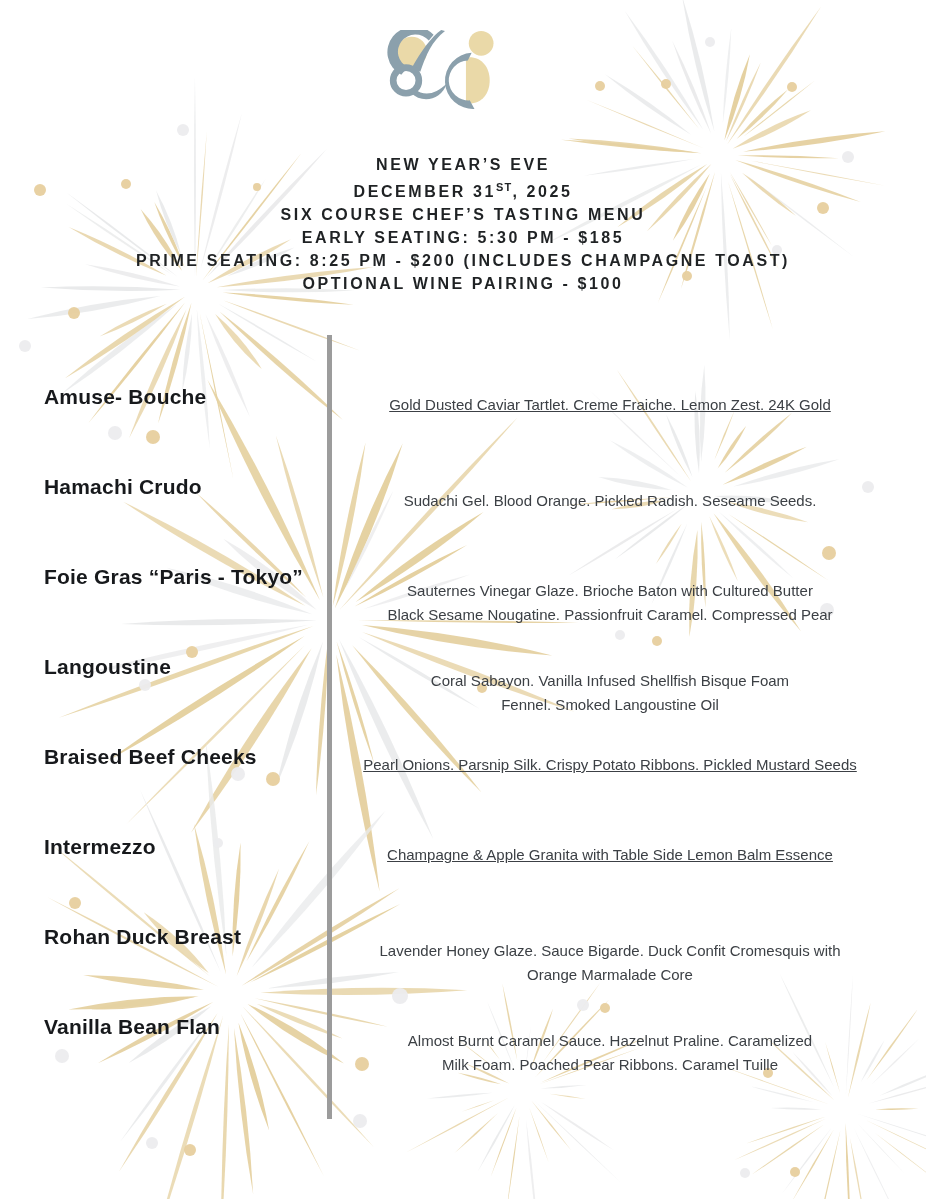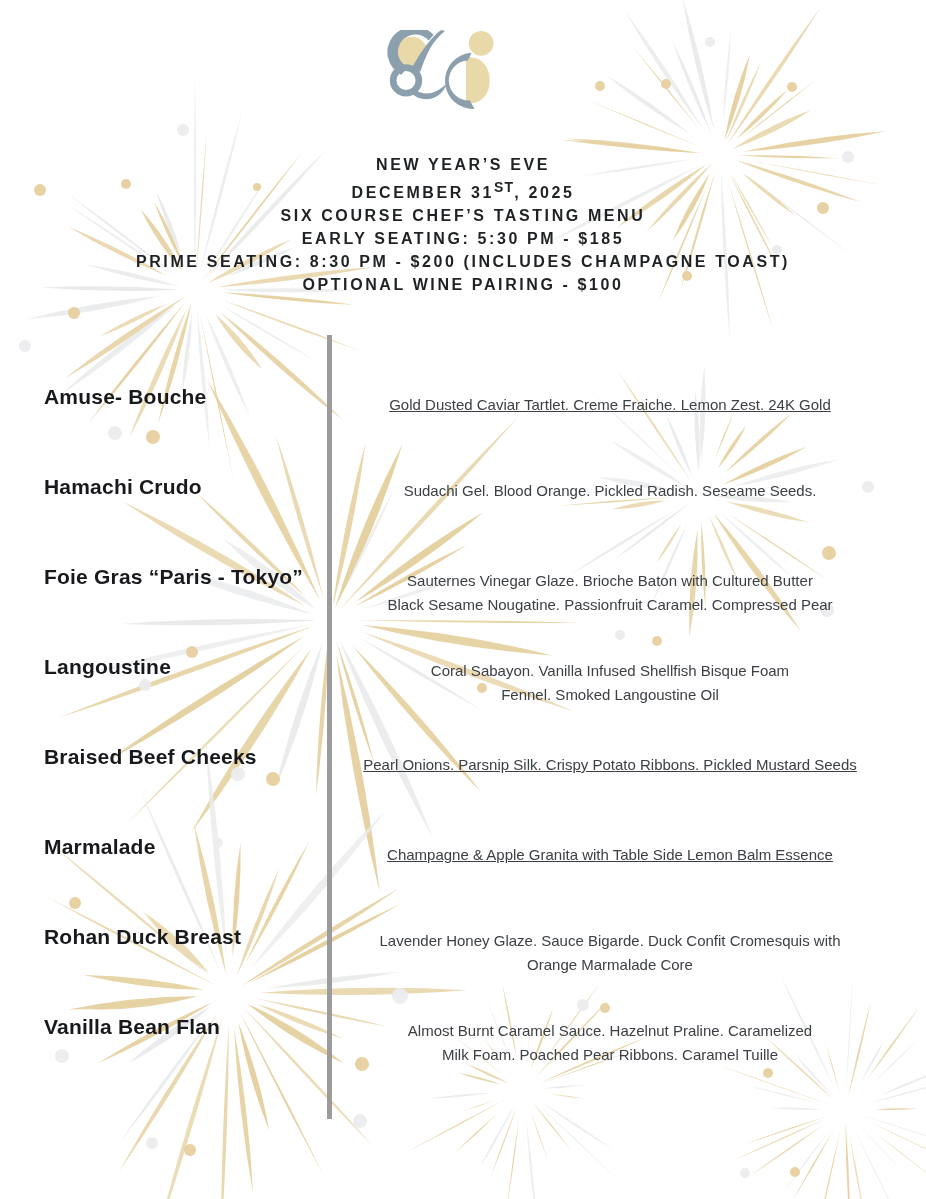--- a/index.html
+++ b/index.html
@@ -9,33 +9,33 @@
     font-family:"Liberation Sans",sans-serif;
   }
   #bg-decor{position:absolute;left:0;top:0;z-index:0;}
   .logo{position:absolute;top:30px;left:50%;transform:translateX(-50%);margin-left:-18px;z-index:3;}
   .menu-header{
     position:absolute;top:153px;left:0;width:100%;text-align:center;z-index:3;
     color:var(--header-text,#1f2224);font-weight:bold;font-size:16px;
     letter-spacing:2.6px;line-height:23px;
   }
   .menu-header .hline{white-space:nowrap;}
-  .menu-header sup{font-size:14px;letter-spacing:1.2px;vertical-align:6px;}
+  .menu-header sup{font-size:11px;letter-spacing:1.2px;vertical-align:6px;}
   .divider{
     position:absolute;left:327px;top:335px;width:5px;height:784px;z-index:2;
     background:var(--divider,#9c9c9c);
   }
   .row{position:absolute;left:0;width:100%;z-index:3;}
   .course-name{
     position:absolute;left:44px;top:0;white-space:nowrap;
     font-size:21px;font-weight:bold;letter-spacing:.2px;
     color:var(--name-text,#17191c);
   }
   .course-desc{
-    position:absolute;left:350px;top:4px;width:520px;text-align:center;
+    position:absolute;left:350px;top:14px;width:520px;text-align:center;
     font-size:15px;line-height:24px;color:var(--desc-text,#3c4045);
   }
   .course-desc.single{top:8px;text-decoration:underline;}
 </style>
 </head>
 <body>
 
 <div class="page" style="--bg: #ffffff; --header-text: #1f2224; --name-text: #17191c; --desc-text: #3c4045; --divider: #9c9c9c;">
 
   <svg id="bg-decor" width="926" height="1199" viewBox="0 0 926 1199">
@@ -297,21 +297,21 @@
       <path class="lg-cream" d="M88,29 L88,77 C104,79 113,67 113,53 C113,39 104,27 88,29 Z" fill="#ead9a8"></path>
       <path class="lg-slate" d="M94,24 A29,29 0 1 0 97,83 L92,74 A20.5,20.5 0 1 1 90,32 Z" fill="#8ba0ac"></path>
     </svg>
   </div>
 
   <header class="menu-header">
     <div class="hline">NEW YEAR’S EVE</div>
     <div class="hline"><span>DECEMBER 31</span><sup>ST</sup><span>, 2025</span></div>
     <div class="hline">SIX COURSE CHEF’S TASTING MENU</div>
     <div class="hline">EARLY SEATING: 5:30 PM - $185</div>
-    <div class="hline">PRIME SEATING: 8:30 PM - $200 (INCLUDES CHAMPAGNE TOAST)</div>
+    <div class="hline">PRIME SEATING: 8:25 PM - $200 (INCLUDES CHAMPAGNE TOAST)</div>
     <div class="hline">OPTIONAL WINE PAIRING - $100</div>
   </header>
 
   <div class="divider"></div>
 
   <div id="courses">
     <div class="row" style="top: 385px;">
       <div class="course-name">Amuse- Bouche</div>
       <div class="course-desc single">
           <div>Gold Dusted Caviar Tartlet. Creme Fraiche. Lemon Zest. 24K Gold</div>
@@ -342,21 +342,21 @@
     </div>
 
     <div class="row" style="top: 745px;">
       <div class="course-name">Braised Beef Cheeks</div>
       <div class="course-desc single">
           <div>Pearl Onions. Parsnip Silk. Crispy Potato Ribbons. Pickled Mustard Seeds</div>
         </div>
     </div>
 
     <div class="row" style="top: 835px;">
-      <div class="course-name">Marmalade</div>
+      <div class="course-name">Intermezzo</div>
       <div class="course-desc single">
           <div>Champagne &amp; Apple Granita with Table Side Lemon Balm Essence</div>
         </div>
     </div>
 
     <div class="row" style="top: 925px;">
       <div class="course-name">Rohan Duck Breast</div>
       <div class="course-desc">
           <div>Lavender Honey Glaze. Sauce Bigarde. Duck Confit Cromesquis with</div>
           <div>Orange Marmalade Core</div>

